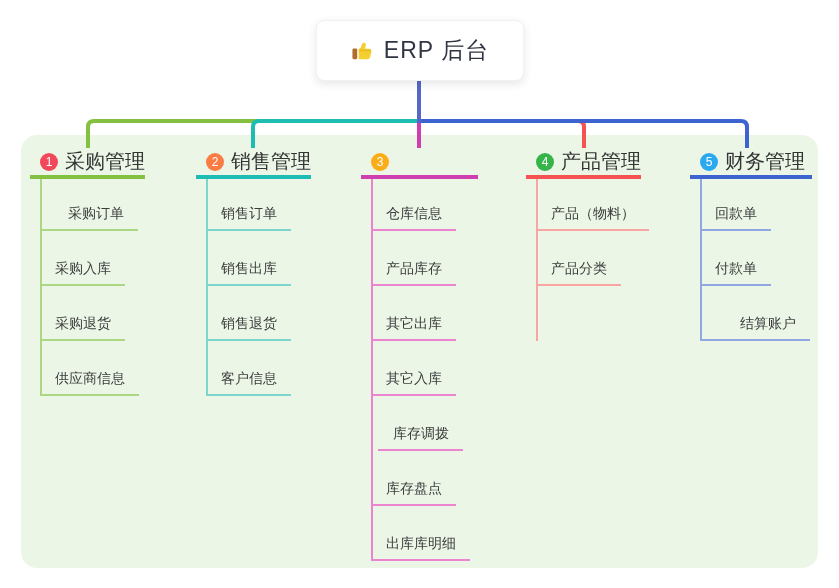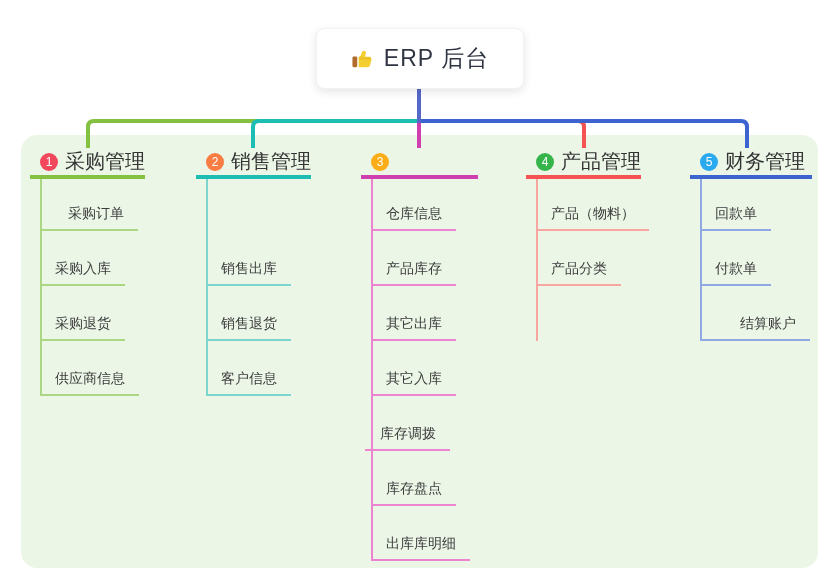--- a/index.html
+++ b/index.html
@@ -8,21 +8,21 @@
     background:#ffffff;
     font-family:"Liberation Sans","DejaVu Sans",sans-serif;
   }
   #stage{position:absolute;left:0;top:0;width:839px;height:588px;}
   .panel{
     position:absolute;left:21px;top:135px;width:797px;height:433px;
     background:#ebf6e7;border-radius:16px;
   }
   #connectors{position:absolute;left:0;top:0;width:839px;height:588px;pointer-events:none;}
   .root-node{
-    position:absolute;left:316px;top:28px;width:208px;height:61px;
+    position:absolute;left:316px;top:20px;width:208px;height:61px;
     background:#ffffff;border:1px solid #f1f1f1;border-radius:8px;
     box-shadow:0 3px 10px rgba(0,0,0,0.10);
     display:flex;align-items:center;justify-content:center;gap:10px;
     box-sizing:border-box;
   }
   .root-label{font-size:23px;font-weight:500;color:#2f3542;letter-spacing:1px;}
   .branch-head{
     position:absolute;height:31px;box-sizing:border-box;
     display:flex;align-items:center;gap:7px;padding-left:10px;
   }
@@ -74,32 +74,33 @@
     <div class="trunk" style="left: 40px; top: 179px; height: 217px; background: rgb(171, 214, 130);"></div>
     <div class="child-item" style="left: 40px; top: 204px; border-bottom-color: rgb(171, 214, 130); padding-left: 28px;">采购订单</div>
     <div class="child-item" style="left: 40px; top: 259px; border-bottom-color: rgb(171, 214, 130);">采购入库</div>
     <div class="child-item" style="left: 40px; top: 314px; border-bottom-color: rgb(171, 214, 130);">采购退货</div>
     <div class="child-item" style="left: 40px; top: 369px; border-bottom-color: rgb(171, 214, 130);">供应商信息</div>
     <div class="branch-head" style="left: 196px; top: 148px; width: 115px; border-bottom: 4px solid rgb(29, 189, 179);">
       <span class="badge" style="background: rgb(249, 124, 67);">2</span>
       <span class="branch-label">销售管理</span>
     </div>
     <div class="trunk" style="left: 206px; top: 179px; height: 217px; background: rgb(124, 214, 206);"></div>
+    <div class="child-item" style="left: 206px; top: 204px; border-bottom-color: rgb(124, 214, 206);">销售订单</div>
     <div class="child-item" style="left: 206px; top: 259px; border-bottom-color: rgb(124, 214, 206);">销售出库</div>
     <div class="child-item" style="left: 206px; top: 314px; border-bottom-color: rgb(124, 214, 206);">销售退货</div>
     <div class="child-item" style="left: 206px; top: 369px; border-bottom-color: rgb(124, 214, 206);">客户信息</div>
     <div class="branch-head" style="left: 361px; top: 148px; width: 117px; border-bottom: 4px solid rgb(208, 63, 176);">
       <span class="badge" style="background: rgb(251, 173, 24);">3</span>
     </div>
     <div class="trunk" style="left: 371px; top: 179px; height: 382px; background: rgb(235, 133, 208);"></div>
     <div class="child-item" style="left: 371px; top: 204px; border-bottom-color: rgb(235, 133, 208);">仓库信息</div>
     <div class="child-item" style="left: 371px; top: 259px; border-bottom-color: rgb(235, 133, 208);">产品库存</div>
     <div class="child-item" style="left: 371px; top: 314px; border-bottom-color: rgb(235, 133, 208);">其它出库</div>
     <div class="child-item" style="left: 371px; top: 369px; border-bottom-color: rgb(235, 133, 208);">其它入库</div>
-    <div class="child-item" style="left: 365px; top: 424px; border-bottom-color: rgb(235, 133, 208);">库存调拨</div>
+    <div class="child-item" style="left: 378px; top: 424px; border-bottom-color: rgb(235, 133, 208);">库存调拨</div>
     <div class="child-item" style="left: 371px; top: 479px; border-bottom-color: rgb(235, 133, 208);">库存盘点</div>
     <div class="child-item" style="left: 371px; top: 534px; border-bottom-color: rgb(235, 133, 208);">出库库明细</div>
     <div class="branch-head" style="left: 526px; top: 148px; width: 115px; border-bottom: 4px solid rgb(244, 83, 82);">
       <span class="badge" style="background: rgb(53, 180, 74);">4</span>
       <span class="branch-label">产品管理</span>
     </div>
     <div class="trunk" style="left: 536px; top: 179px; height: 162px; background: rgb(249, 165, 162);"></div>
     <div class="child-item" style="left: 536px; top: 204px; border-bottom-color: rgb(249, 165, 162);">产品（物料）</div>
     <div class="child-item" style="left: 536px; top: 259px; border-bottom-color: rgb(249, 165, 162);">产品分类</div>
     <div class="branch-head" style="left: 690px; top: 148px; width: 122px; border-bottom: 4px solid rgb(61, 99, 208);">

